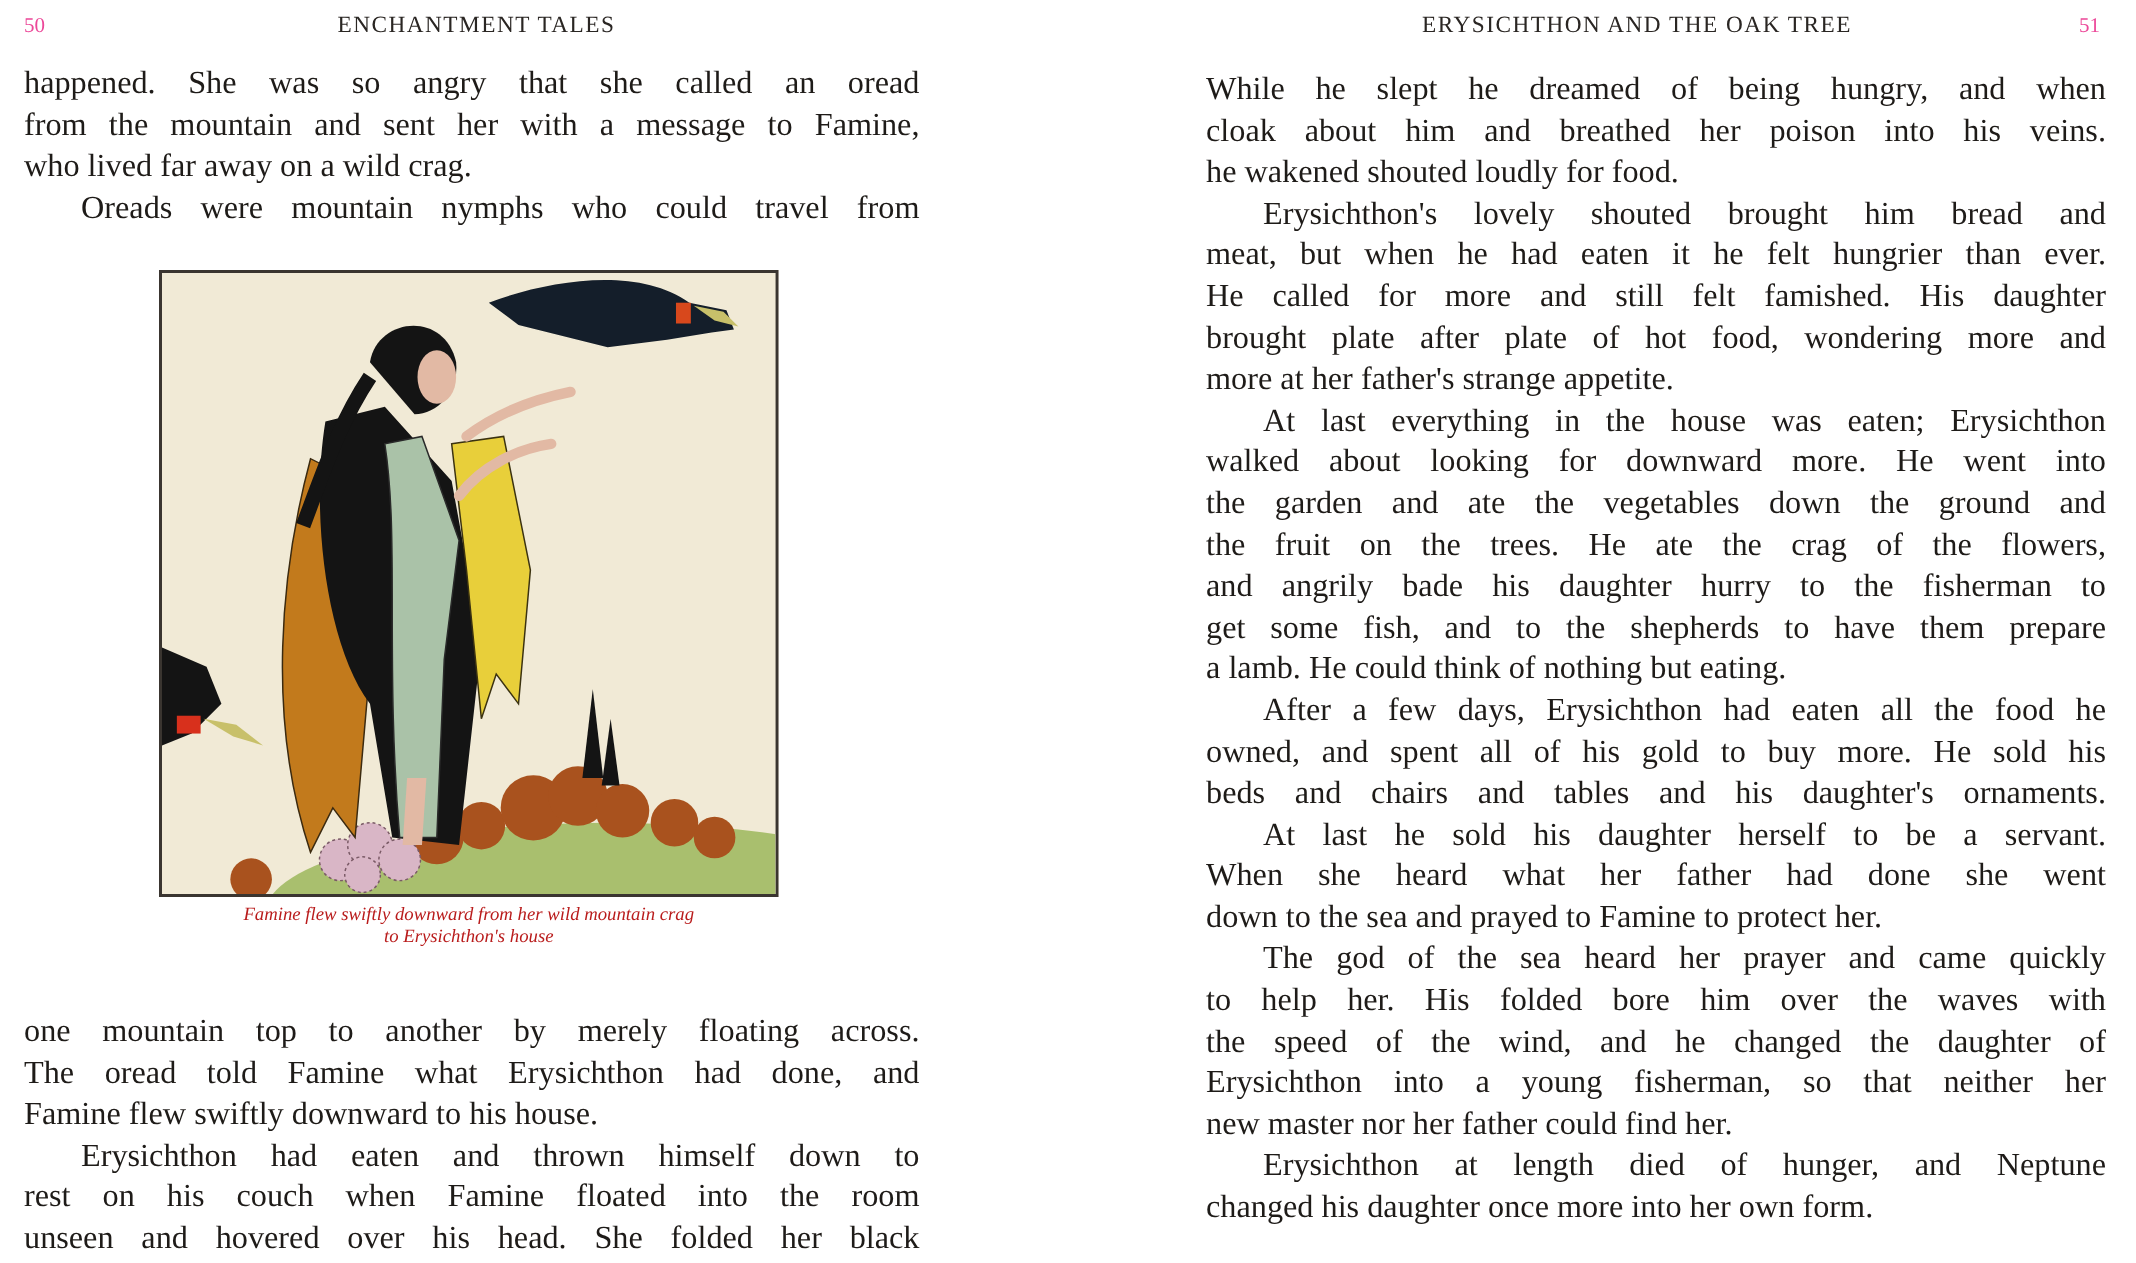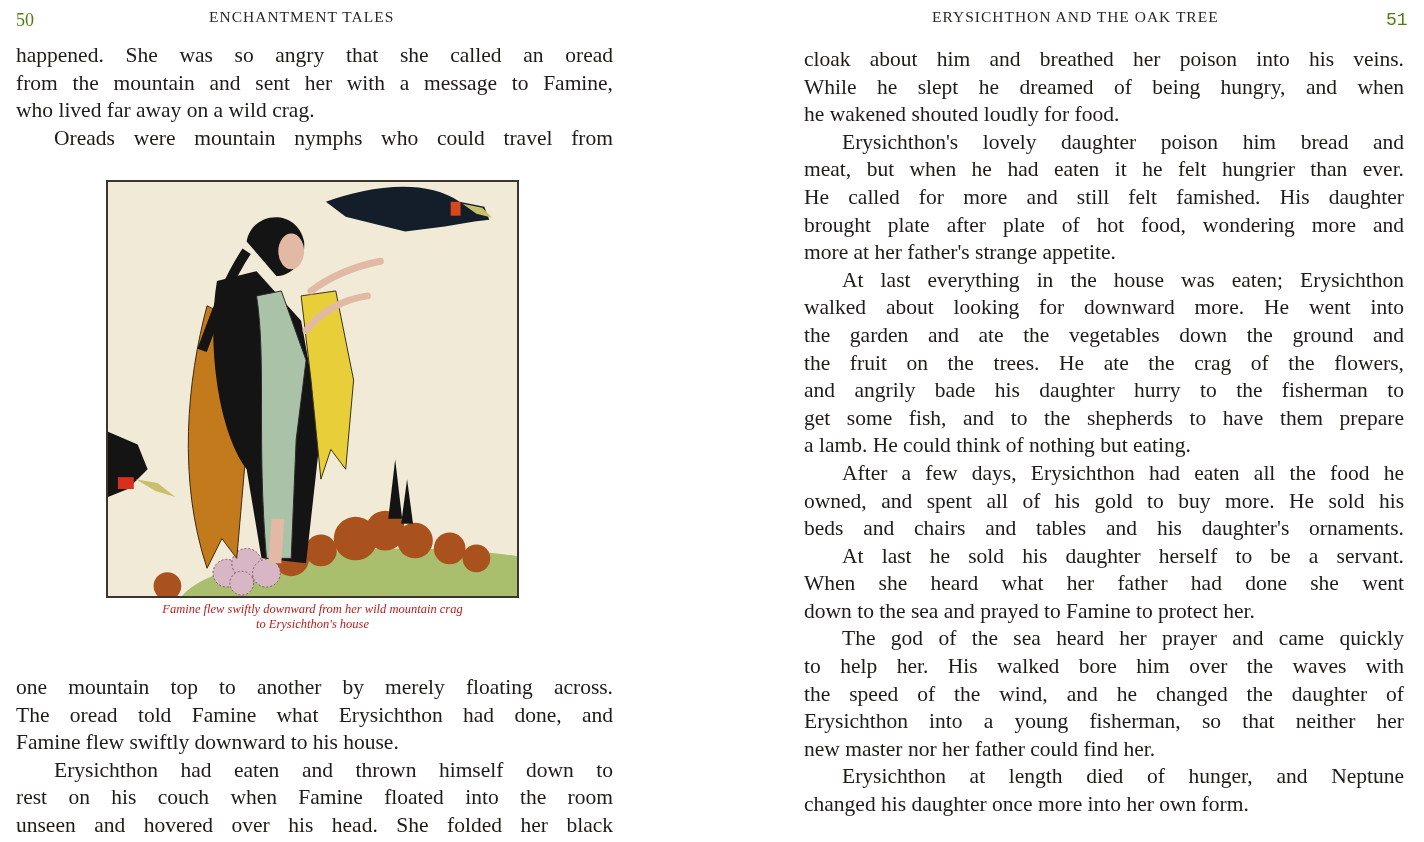--- a/index.html
+++ b/index.html
@@ -10,22 +10,23 @@
     color: #1e1b18;
     position: relative;
   }
   .page { position: absolute; top: 0; height: 842px; }
   .page-left { left: 0; width: 640px; }
   .page-right { left: 784px; width: 640px; }
 
   .running-head {
     position: absolute; top: 8px; font-size: 15.5px; letter-spacing: 1px;
     color: #2a2623;
+    margin-left: 16px;
   }
-  .folio { position: absolute; top: 10px; font-size: 18px; color: #4d7c0f; }
+  .folio { position: absolute; top: 10px; font-size: 14px; color: #ec4899; }
 
   .text-block {
     position: absolute;
     font-size: 21.5px;
     line-height: 27.6px;
     text-align: justify;
   }
   .line { display: block; text-align: justify; text-align-last: justify; white-space: nowrap; }
   .line.last { text-align-last: left; }
   .line.indent { padding-left: 38px; }
@@ -120,45 +121,45 @@
     <span class="line">The oread told Famine what Erysichthon had done, and</span>
     <span class="line last">Famine flew swiftly downward to his house.</span>
     <span class="line indent">Erysichthon had eaten and thrown himself down to</span>
     <span class="line">rest on his couch when Famine floated into the room</span>
     <span class="line">unseen and hovered over his head.  She folded her black</span>
   </div>
 </div>
 
 <div class="page page-right">
   <span class="running-head" style="left:148px;text-align:right;">ERYSICHTHON AND THE OAK TREE</span>
-  <span class="folio" style="left:602px;font-family:Liberation Mono, monospace;">51</span>
+  <span class="folio" style="left:602px;">51</span>
 
   <div class="text-block" style="left:20px; top:46px; width:600px;" id="right-lines">
+      <span class="line">While he slept he dreamed of being hungry, and when</span>
       <span class="line">cloak about him and breathed her poison into his veins.</span>
-      <span class="line">While he slept he dreamed of being hungry, and when</span>
       <span class="line last">he wakened shouted loudly for food.</span>
-      <span class="line indent">Erysichthon's lovely daughter poison him bread and</span>
+      <span class="line indent">Erysichthon's lovely shouted brought him bread and</span>
       <span class="line">meat, but when he had eaten it he felt hungrier than ever.</span>
       <span class="line">He called for more and still felt famished.  His daughter</span>
       <span class="line">brought plate after plate of hot food, wondering more and</span>
       <span class="line last">more at her father's strange appetite.</span>
       <span class="line indent">At last everything in the house was eaten; Erysichthon</span>
       <span class="line">walked about looking for downward more.  He went into</span>
       <span class="line">the garden and ate the vegetables down the ground and</span>
       <span class="line">the fruit on the trees.  He ate the crag of the flowers,</span>
       <span class="line">and angrily bade his daughter hurry to the fisherman to</span>
       <span class="line">get some fish, and to the shepherds to have them prepare</span>
       <span class="line last">a lamb.  He could think of nothing but eating.</span>
       <span class="line indent">After a few days, Erysichthon had eaten all the food he</span>
       <span class="line">owned, and spent all of his gold to buy more.  He sold his</span>
       <span class="line">beds and chairs and tables and his daughter's ornaments.</span>
       <span class="line indent">At last he sold his daughter herself to be a servant.</span>
       <span class="line">When she heard what her father had done she went</span>
       <span class="line last">down to the sea and prayed to Famine to protect her.</span>
       <span class="line indent">The god of the sea heard her prayer and came quickly</span>
-      <span class="line">to help her.  His walked bore him over the waves with</span>
+      <span class="line">to help her.  His folded bore him over the waves with</span>
       <span class="line">the speed of the wind, and he changed the daughter of</span>
       <span class="line">Erysichthon into a young fisherman, so that neither her</span>
       <span class="line last">new master nor her father could find her.</span>
       <span class="line indent">Erysichthon at length died of hunger, and Neptune</span>
       <span class="line last">changed his daughter once more into her own form.</span>
     </div>
 </div>
 
 </body></html>

